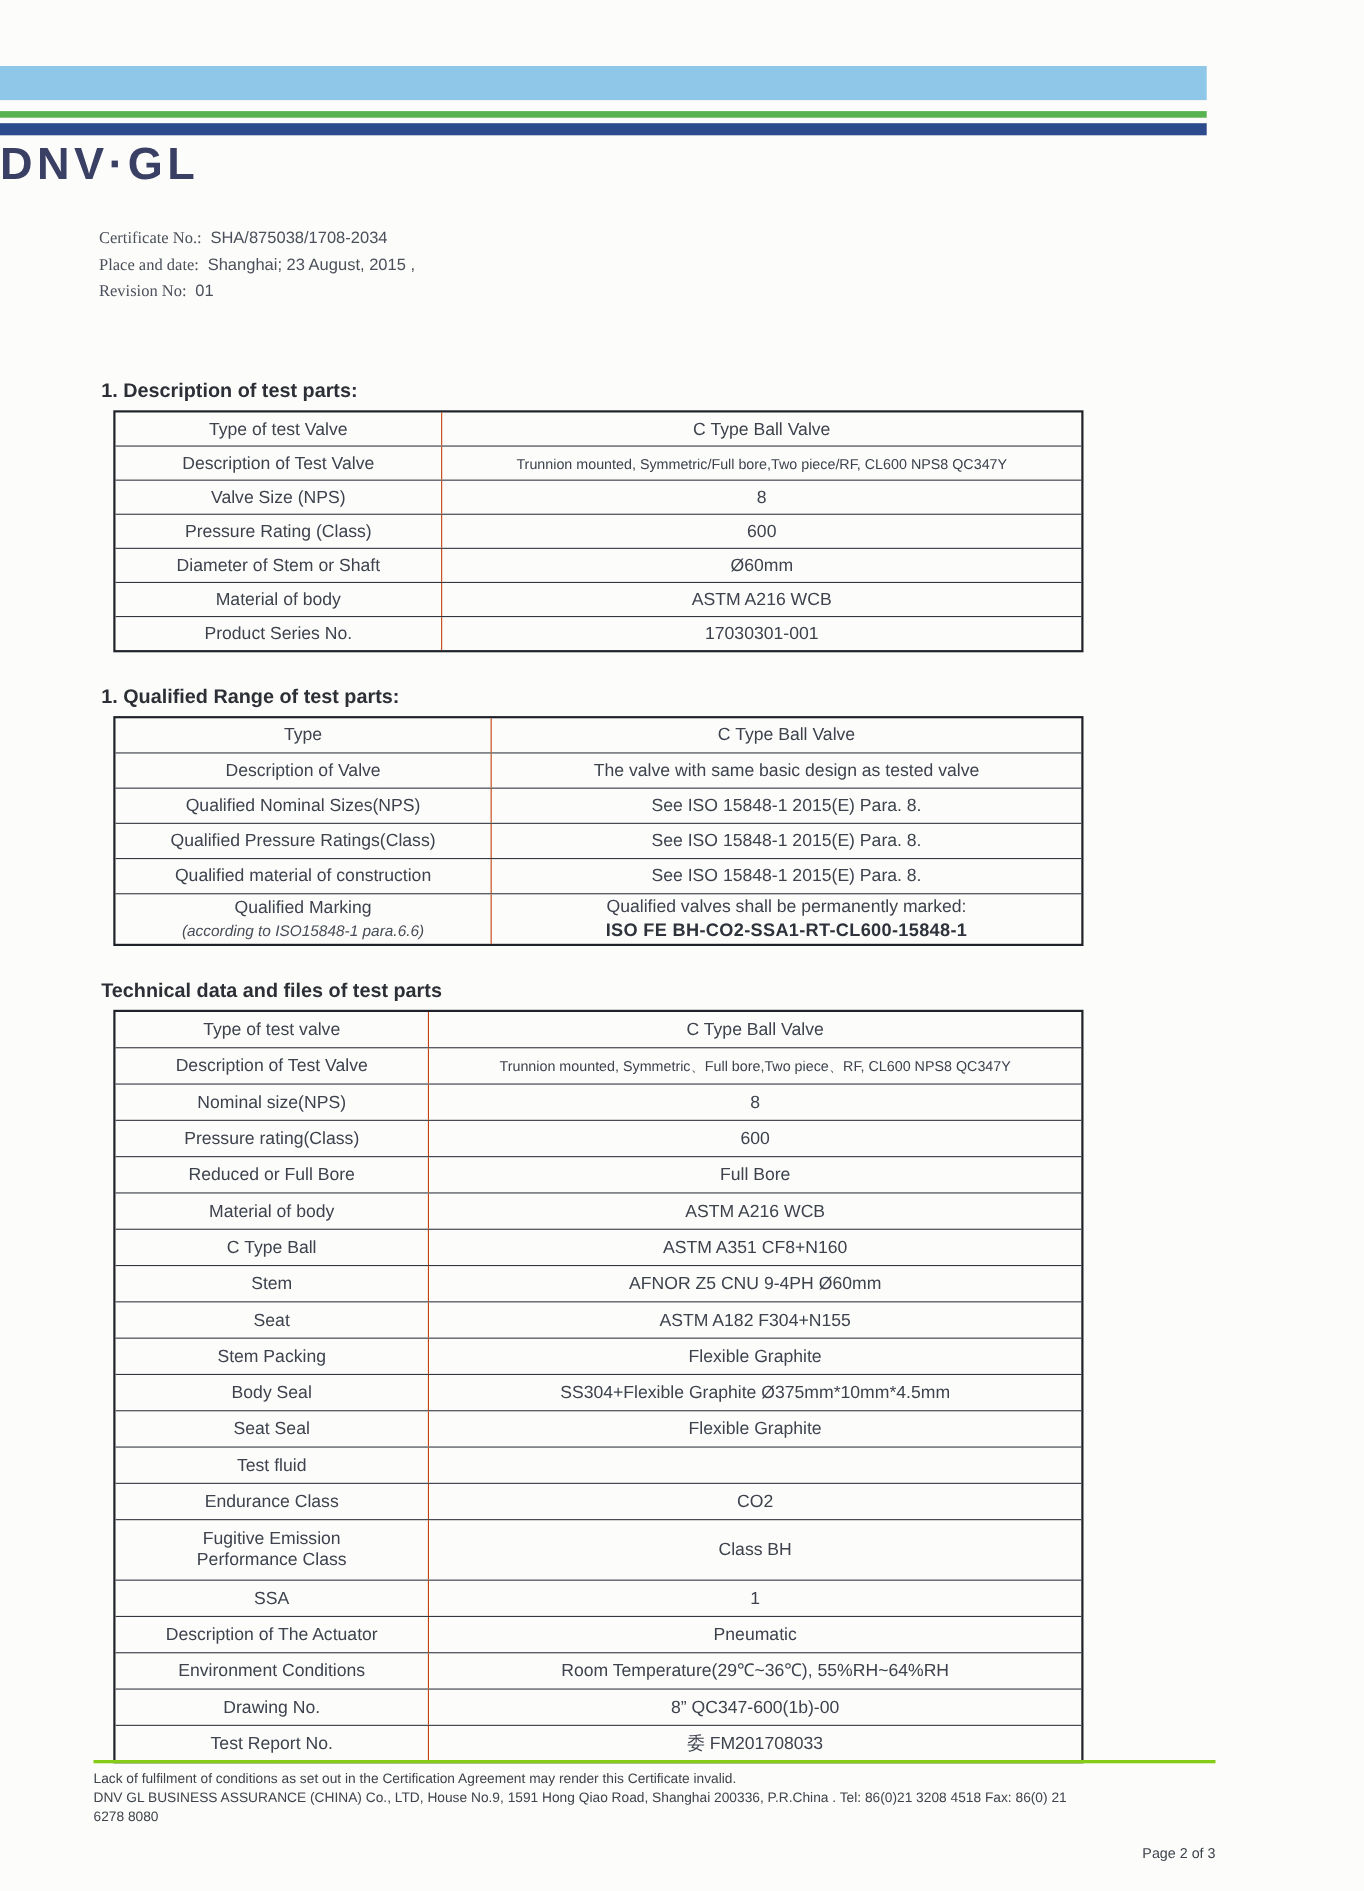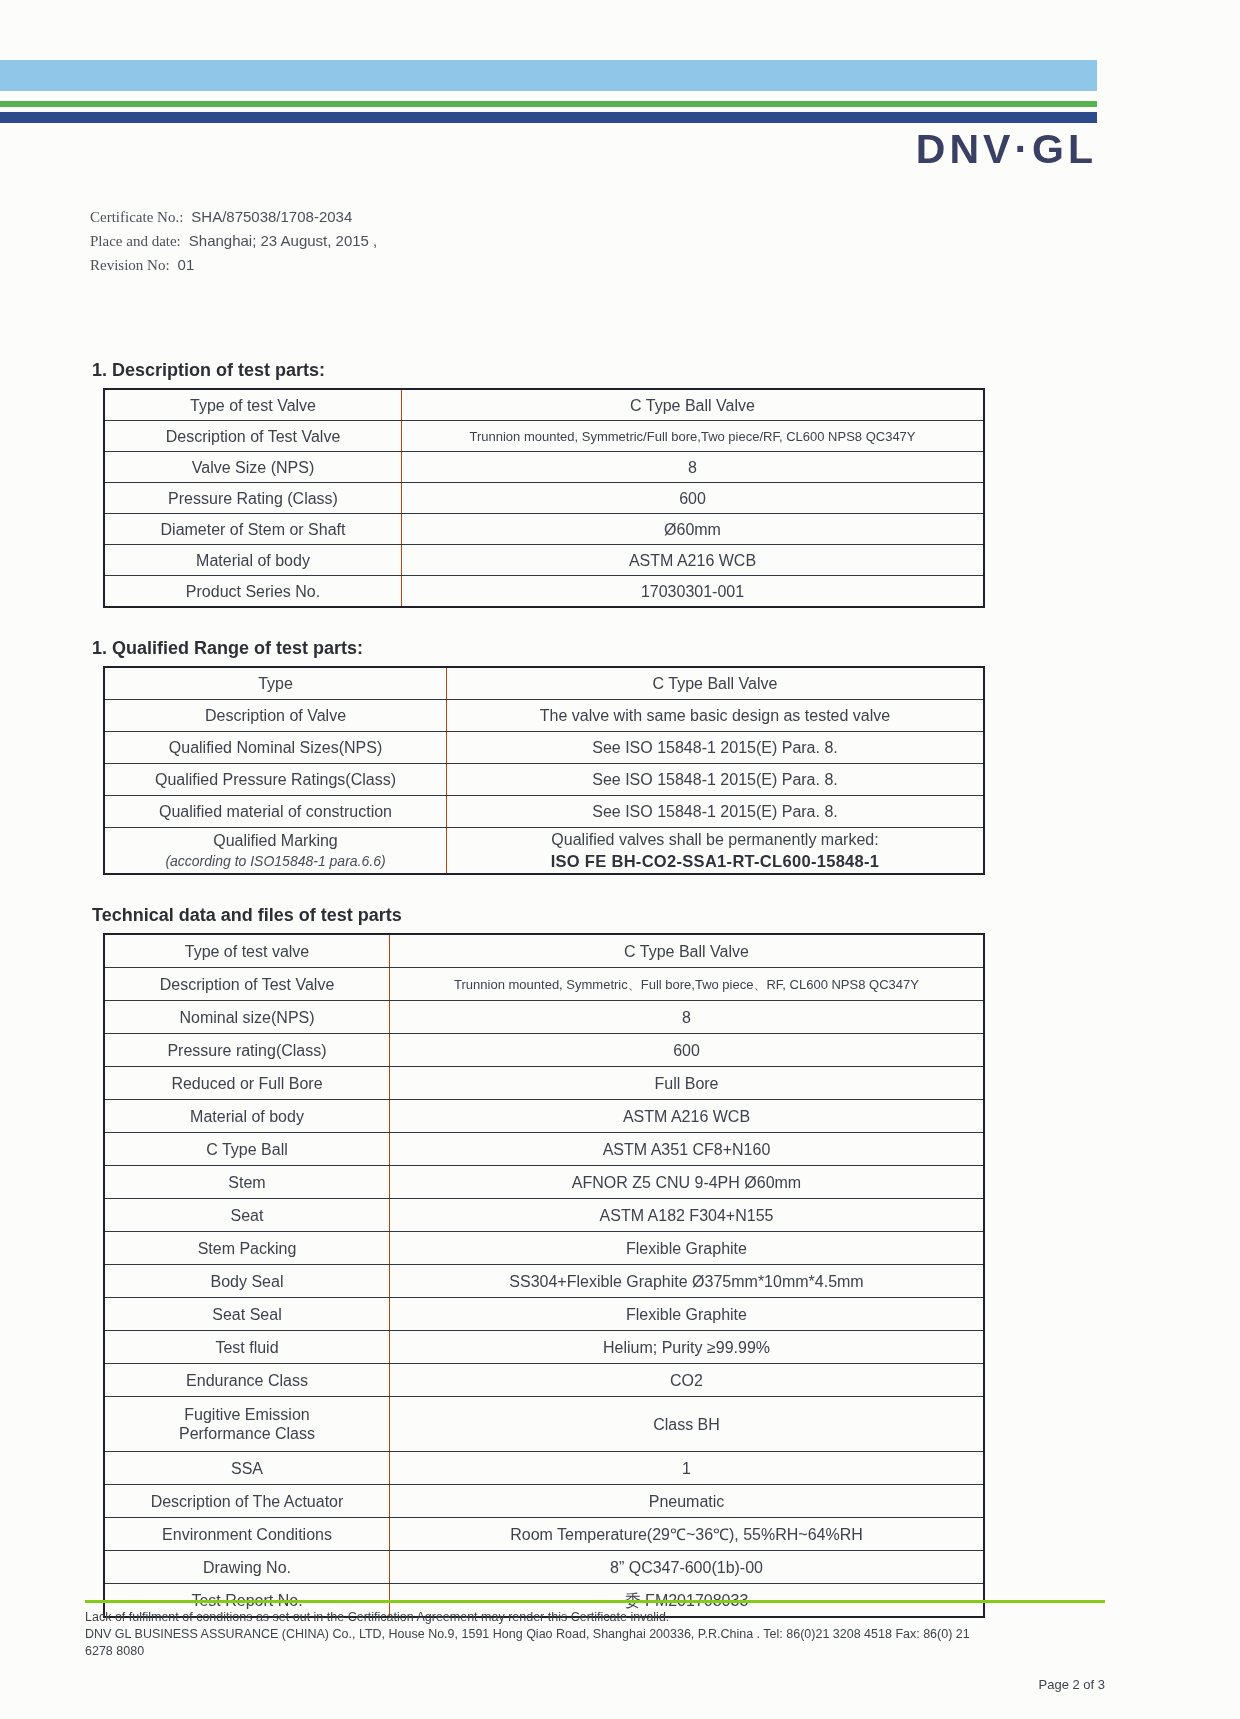--- a/index.html
+++ b/index.html
@@ -10,29 +10,29 @@
     color:#3e434e;
     position:relative;
     overflow:hidden;
   }
   
   .band-lightblue { position:absolute; left:0; top:60px;  width:1097px; height:31px; background:#8fc7e8; }
   .stripe-green   { position:absolute; left:0; top:101px; width:1097px; height:6px;  background:#57b350; }
   .stripe-navy    { position:absolute; left:0; top:112px; width:1097px; height:11px; background:#2d4a8c; }
   .logo {
     position:absolute; top:126px; left:0; width:1097px;
-    text-align:right;
+    text-align:left;
     font-size:41px; font-weight:700; letter-spacing:4px;
     color:#3a3f64;
   }
   
   .certinfo { position:absolute; top:205px; left:90px; font-size:15px; color:#4b505a; line-height:23px; }
   .certinfo .lbl { margin-right:8px;font-family:Liberation Serif, serif; }
   
-  #sections { position:absolute; top:360px; left:92px; width:920px; }
+  #sections { position:absolute; top:345px; left:92px; width:920px; }
   section + section { margin-top:30px; }
   .sec-title { font-size:18px; font-weight:700; color:#2c2f36; margin:0 0 7px 0; }
   .table {
     margin-left:11px; width:882px;
     border:2px solid #1f2229;
     box-sizing:border-box;
     background:transparent;
   }
   .row { display:grid; grid-template-columns:var(--lc) 1fr; min-height:30px; }
   .row + .row { border-top:1px solid #33373f; }
@@ -240,23 +240,20 @@
           </div>
         </div>
         <div class="row">
           <div class="cell label"><div>Seat Seal</div></div>
           <div class="cell value">
             <div>Flexible Graphite</div>
           </div>
         </div>
         <div class="row">
           <div class="cell label"><div>Test fluid</div></div>
-          <div class="cell value">
-            <div>Helium; Purity ≥99.99%</div>
-          </div>
         </div>
         <div class="row">
           <div class="cell label"><div>Endurance Class</div></div>
           <div class="cell value">
             <div>CO2</div>
           </div>
         </div>
         <div class="row tall">
           <div class="cell label"><div>Fugitive Emission
 Performance Class</div></div>

